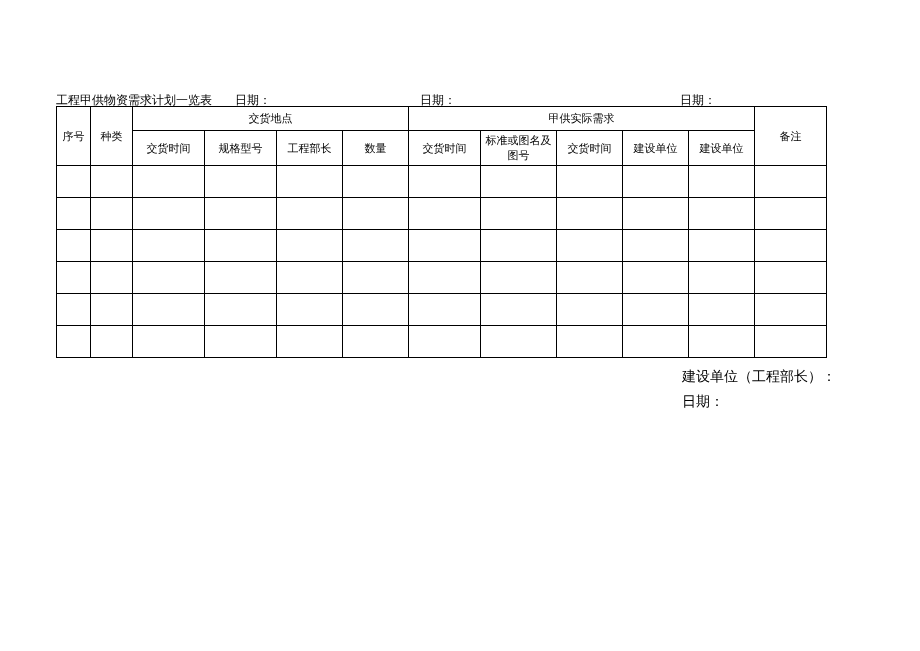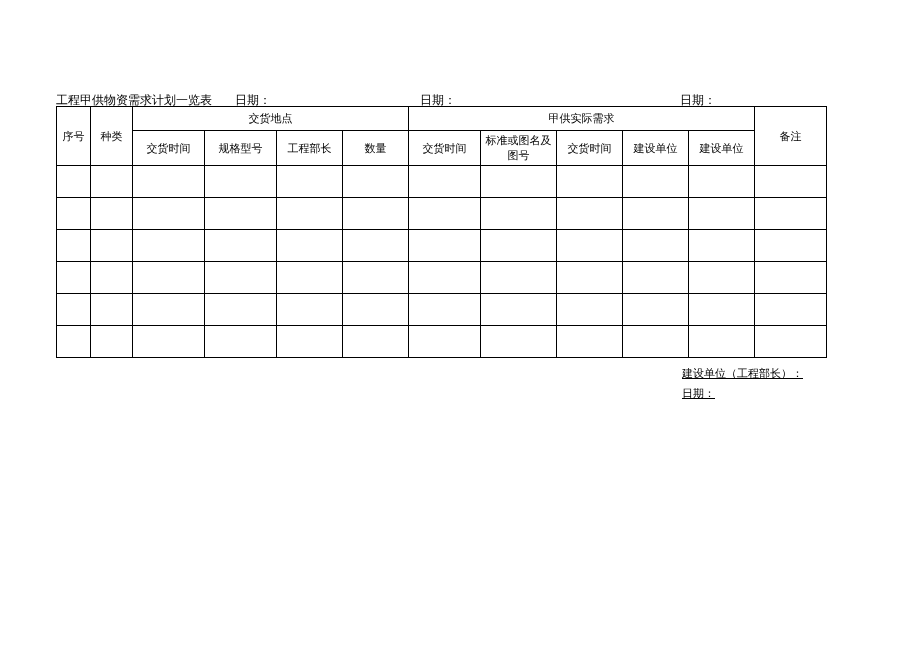--- a/index.html
+++ b/index.html
@@ -71,23 +71,22 @@
     .col-std { width: 76px; }
     .col-reqqty { width: 66px; }
     .col-dtime { width: 66px; }
     .col-dloc { width: 66px; }
     .col-remark { width: 72px; }
 
     .footer {
       position: absolute;
       top: 364px;
       left: 682px;
-      font-size: 11px;
+      font-size: 14px;
       line-height: 1.8;
-      text-decoration: underline;
     }
   </style>
 </head>
 <body>
 
 <div class="header-row">
   <div class="title-wrap">
     <span class="title-main">工程甲供物资需求计划一览表</span>
   </div>
 </div>

